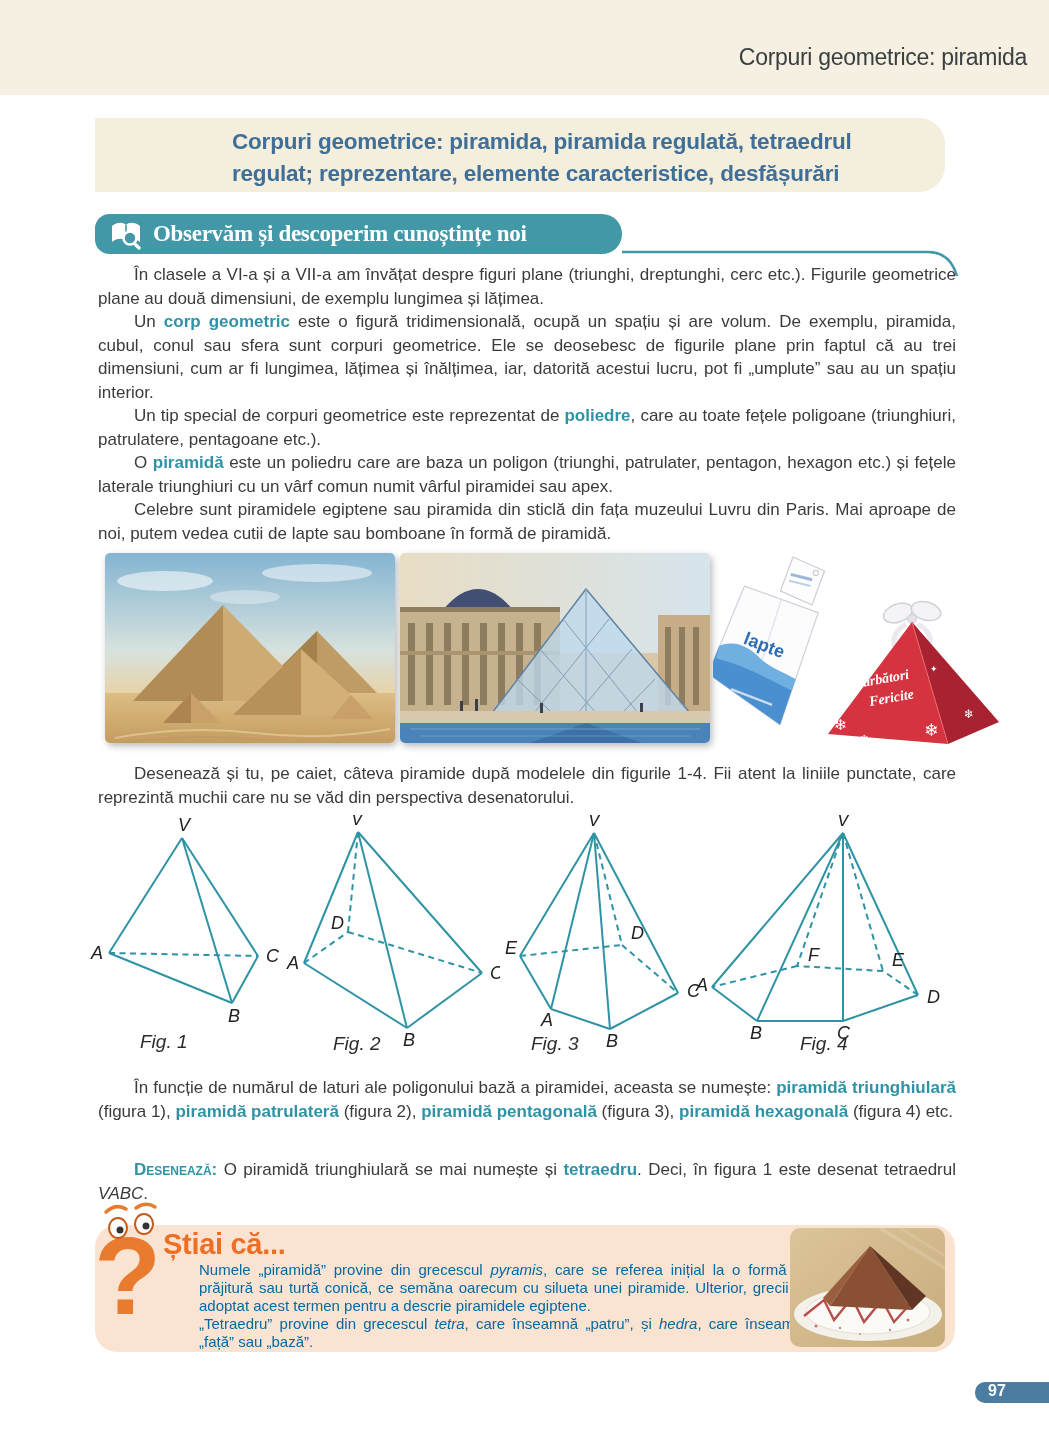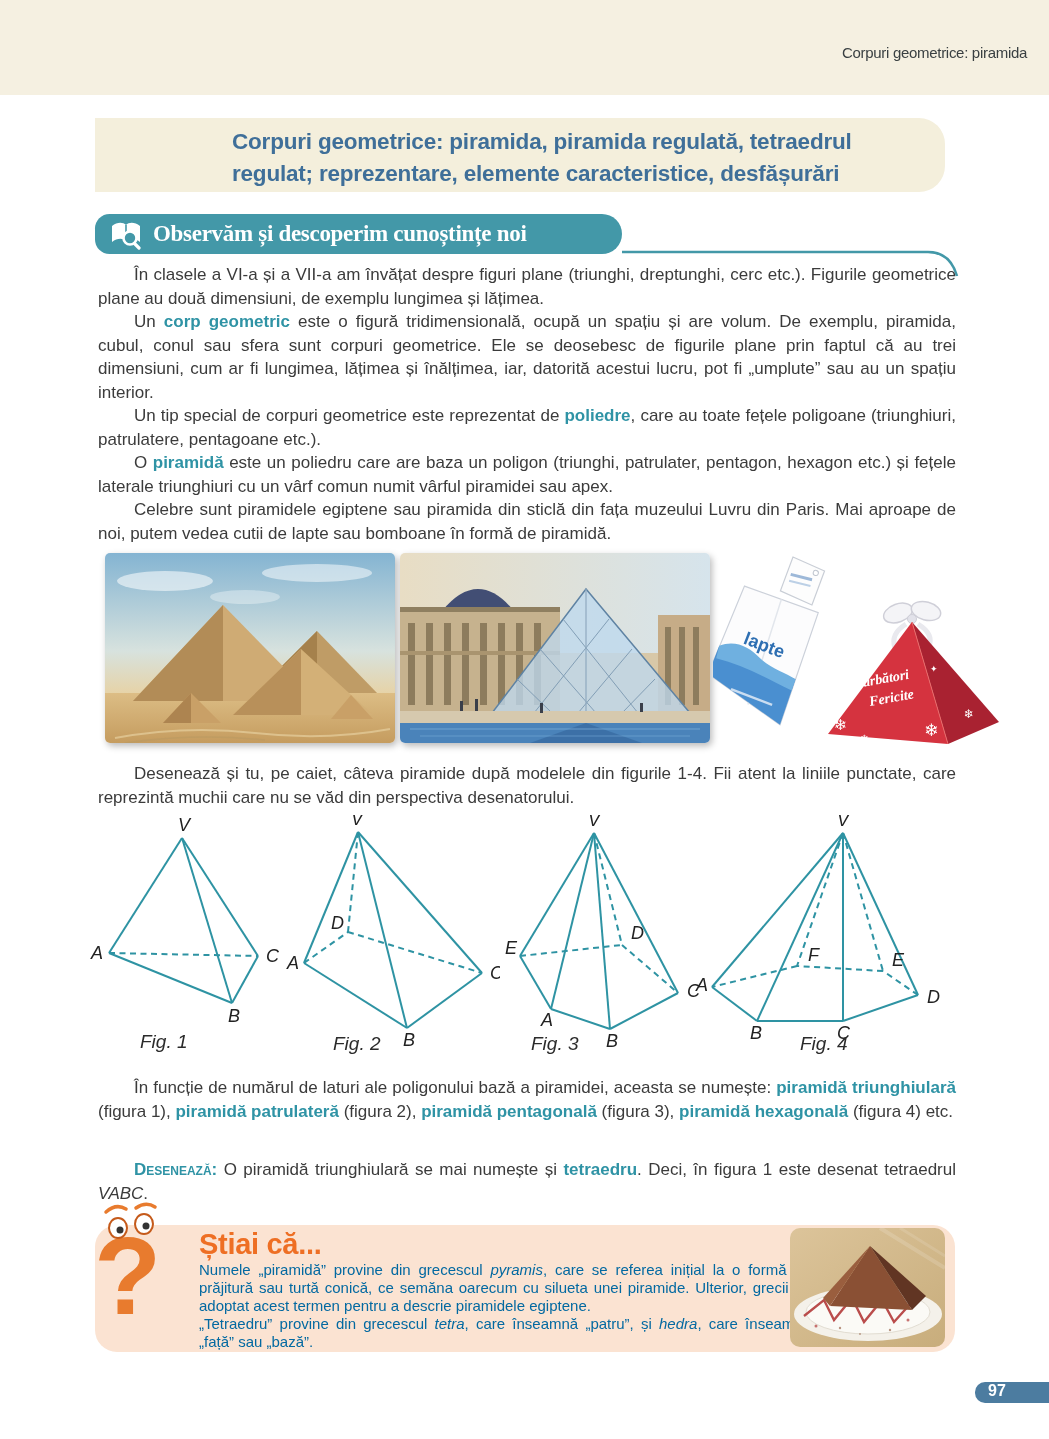--- a/index.html
+++ b/index.html
@@ -1,20 +1,20 @@
 <!DOCTYPE html>
 <html><head>
 <meta charset="utf-8">
 <style>
   html,body{margin:0;padding:0;background:#9a9a9a;}
   .page{position:relative;width:1049px;height:1439px;background:#ffffff;overflow:hidden;
         font-family:"Liberation Sans",sans-serif;}
 
   .top-band{position:absolute;left:0;top:0;width:1049px;height:95px;background:#f5f0e1;}
-  .running-title{position:absolute;right:22px;top:44px;font-size:15px;color:#3a4042;letter-spacing:-.3px;}
+  .running-title{position:absolute;right:22px;top:44px;font-size:23px;color:#3a4042;letter-spacing:-.3px;}
 
   .title-bar{position:absolute;left:95px;top:118px;width:850px;height:74px;background:#f4efdc;
              border-radius:0 26px 26px 0;}
   .lesson-badge{position:absolute;left:95px;top:113px;width:121px;height:86px;background:#4f7fa2;
                 border-radius:24px 0 26px 22px;display:flex;align-items:center;justify-content:center;}
   .lesson-badge span{color:#fff;font-weight:bold;font-size:25px;letter-spacing:-.5px;}
   .lesson-title{position:absolute;left:232px;top:126px;width:702px;font-size:22.5px;line-height:32px;
                 font-weight:bold;color:#3f6f99;letter-spacing:-.2px;}
 
   .banner{position:absolute;left:95px;top:214px;width:527px;height:40px;background:#4398a8;
@@ -42,21 +42,21 @@
   .photo-gift{left:818px;top:594px;width:190px;height:155px;}
 
   .figure{position:absolute;top:815px;}
   .fe{stroke:#2e93a3;stroke-width:2;fill:none;}
   .fe.dash{stroke-dasharray:6 4.5;}
   .vl{font:italic 18px "Liberation Sans",sans-serif;fill:#222;}
   .cap{font:italic 19px "Liberation Sans",sans-serif;fill:#2b2b2b;}
 
   .know-box{position:absolute;left:95px;top:1225px;width:860px;height:127px;background:#fbe3d2;border-radius:22px;}
   .mascot{position:absolute;left:92px;top:1198px;}
-  .know-heading{position:absolute;left:163px;top:1228px;font-size:29px;font-weight:bold;color:#ee6f24;letter-spacing:-.3px;margin-left:36px;}
+  .know-heading{position:absolute;left:163px;top:1228px;font-size:29px;font-weight:bold;color:#ee6f24;letter-spacing:-.3px;}
   .know-text{position:absolute;left:163px;top:1261px;width:612px;font-size:15px;line-height:18px;
              color:#0369a1;text-align:justify;margin-left:36px;}
   .know-text p{margin:0;}
   .dessert{left:790px;top:1228px;width:155px;height:119px;border-radius:10px;box-shadow:none;}
 
   .page-badge{position:absolute;left:955px;top:1382px;width:94px;height:21px;background:#4c7ca0;
               border-radius:10px 0 0 10px;display:flex;margin-left:20px;}
   .page-badge span{color:#fff;font-weight:bold;font-size:16px;padding-left:13px;}
 
   .milk-label{font:700 18px "Liberation Sans",sans-serif;fill:#2e6fb2;}

